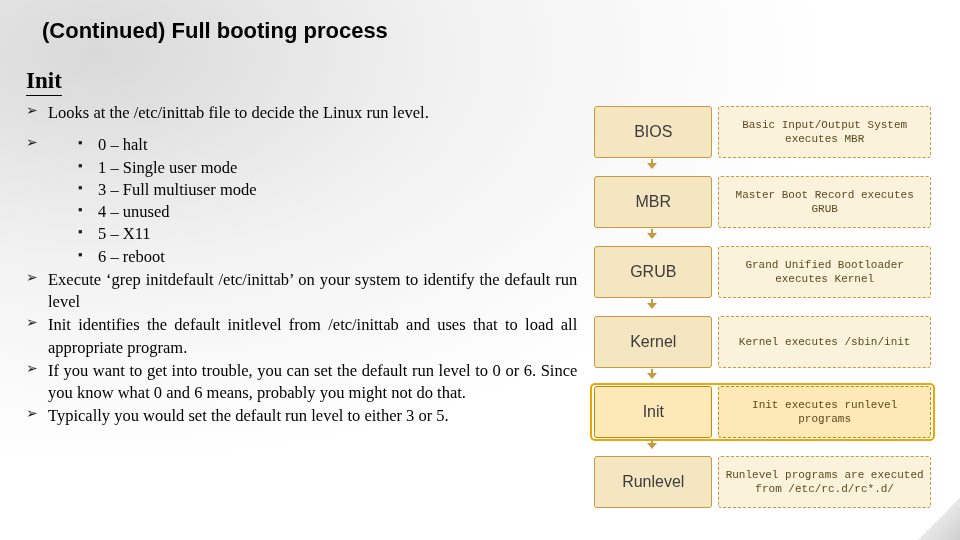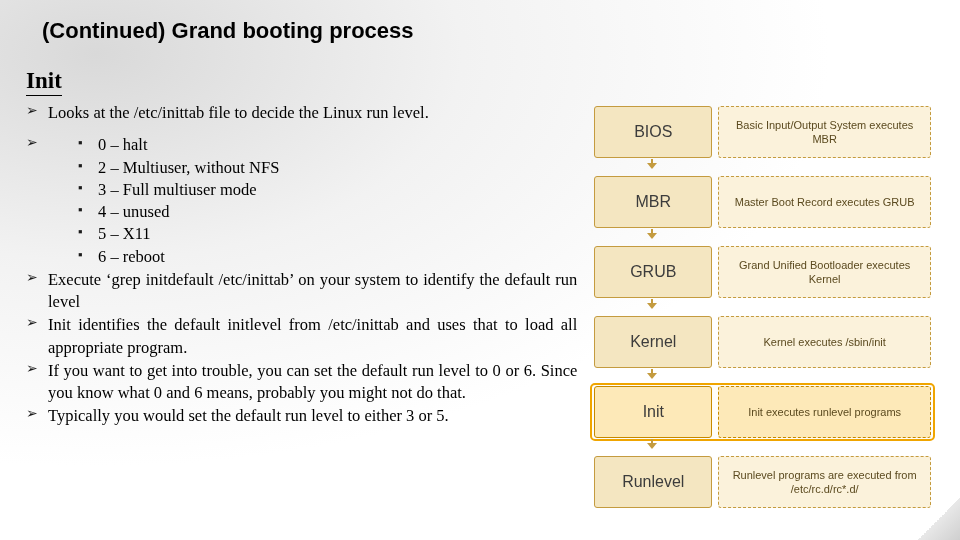--- a/index.html
+++ b/index.html
@@ -89,21 +89,21 @@
   }
   .stage-desc {
     flex: 1;
     border: 1px dashed #c49b3f;
     background: #fbf2db;
     border-radius: 3px;
     display: flex;
     align-items: center;
     justify-content: center;
     text-align: center;
-    font-family: Liberation Sans, sans-serif;
+    font-family: Liberation Mono, monospace;
     font-size: 11px;
     line-height: 1.3;
     color: #5b4a1f;
     padding: 4px 6px;
   }
   .connector {
     height: 8px;
     display: flex;
     justify-content: flex-start;
     padding-left: 56px;
@@ -128,34 +128,34 @@
     position: absolute;
     right: 0; bottom: 0;
     width: 42px; height: 42px;
     background: linear-gradient(135deg, rgba(0,0,0,0) 50%, #e8e8e8 50%, #cfcfcf 100%);
   }
 </style>
 </head>
 <body>
 
 <div class="slide">
-  <div class="title">(Continued) Grand booting process</div>
+  <div class="title">(Continued) Full booting process</div>
 
   <div>
     <span class="section-heading">Init</span>
   </div>
 
   <div class="columns">
     <div class="left">
       <ul class="arrow-list">
         <li>Looks at the /etc/inittab file to decide the Linux run level.</li>
         <li>
           <ul class="square-list">
             <li>0 – halt</li>
-            <li>2 – Multiuser, without NFS</li>
+            <li>1 – Single user mode</li>
             <li>3 – Full multiuser mode</li>
             <li>4 – unused</li>
             <li>5 – X11</li>
             <li>6 – reboot</li>
           </ul>
         </li>
         <li>Execute ‘grep initdefault /etc/inittab’ on your system to identify the default run level</li>
         <li>Init identifies the default initlevel from /etc/inittab and uses that to load all appropriate program.</li>
         <li>If you want to get into trouble, you can set the default run level to 0 or 6. Since you know what 0 and 6 means, probably you might not do that.</li>
         <li>Typically you would set the default run level to either 3 or 5.</li>

